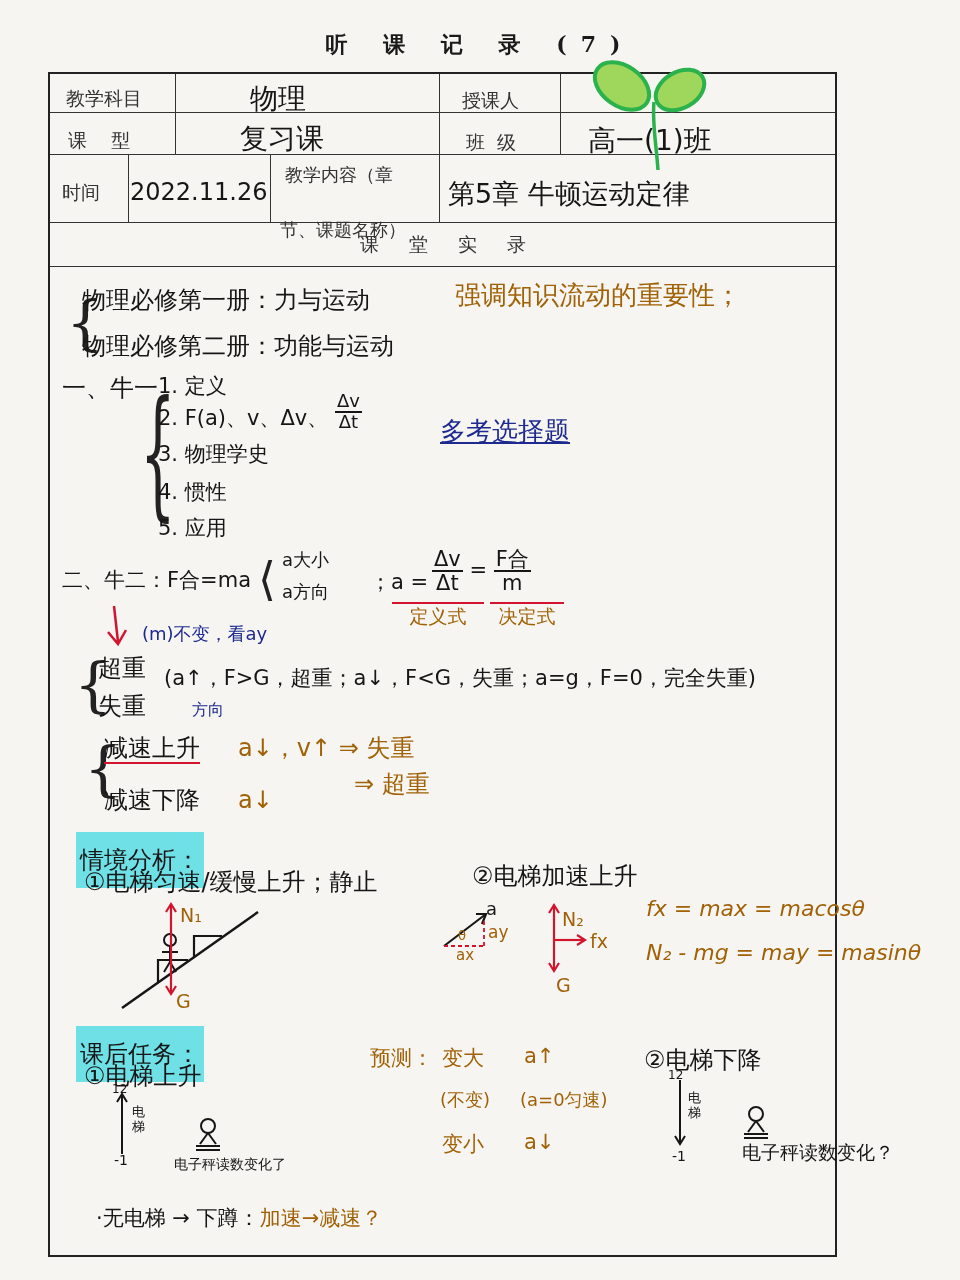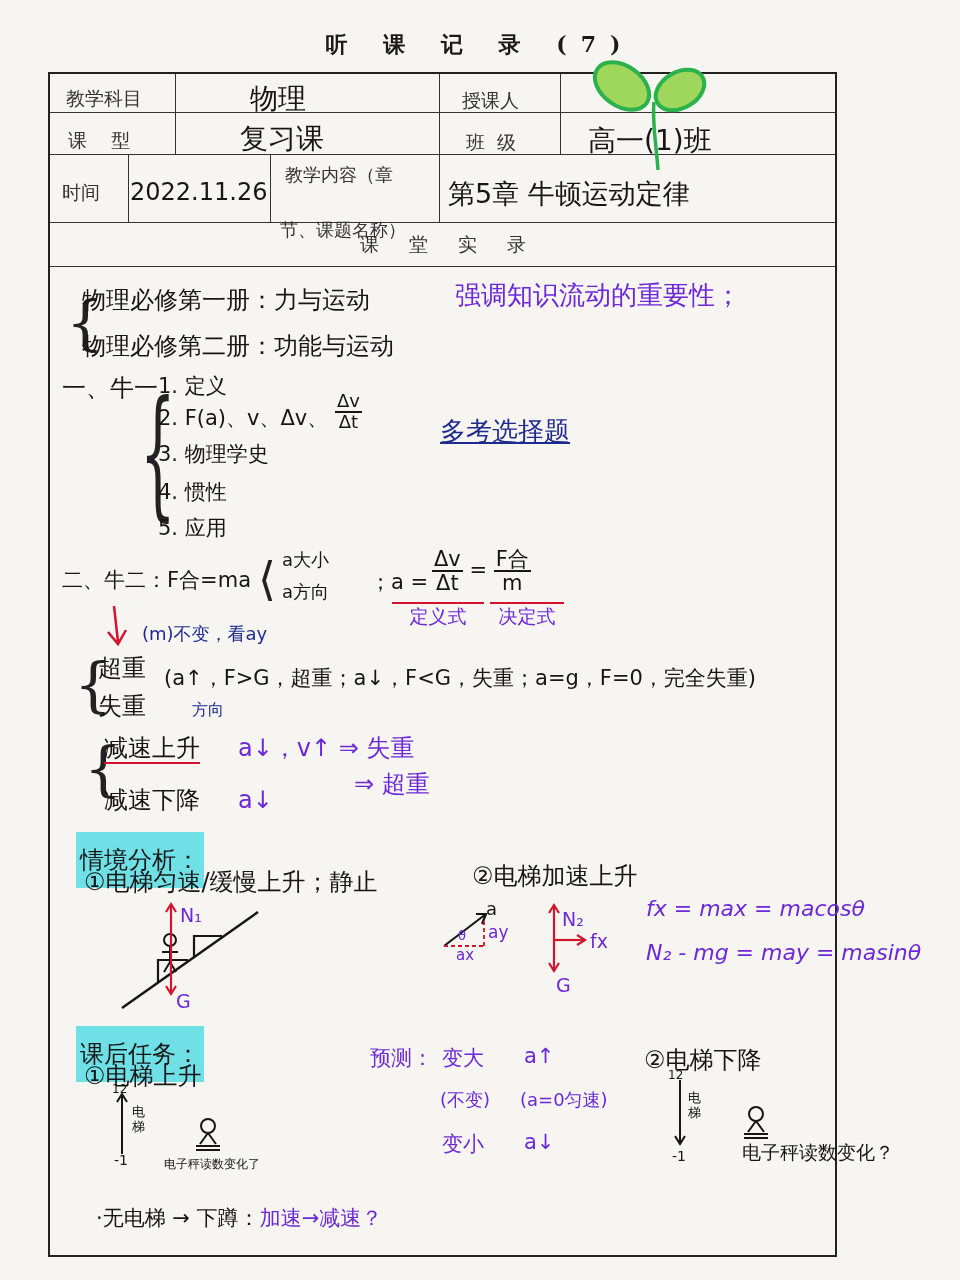--- a/index.html
+++ b/index.html
@@ -16,21 +16,21 @@
   }
   .sheet {
     left:48px; top:72px; width:789px; height:1185px;
     border:2px solid #222; box-sizing:border-box;
   }
   .hline { position:absolute; height:0; border-top:1.6px solid #333; }
   .vline { position:absolute; width:0; border-left:1.6px solid #333; }
   .label { font-family:"DejaVu Serif", serif; font-size:19px; color:#333; }
   .hand { font-family:"DejaVu Sans", sans-serif; font-size:24px; color:#161616; white-space:nowrap; }
   .hand-s { font-family:"DejaVu Sans", sans-serif; font-size:21px; color:#161616; white-space:nowrap; }
-  .red { color:#6d28d9; }
+  .red { color:#a16207; }
   .blue { color:#1e2a8f; }
   .hl { background:#6fe0e6; padding:12px 4px; }
   .brace { font-family:"DejaVu Serif", serif; color:#222; }
   .frac { display:inline-flex; flex-direction:column; align-items:center; vertical-align:middle; line-height:1.05; }
   .frac .num { border-bottom:2px solid currentColor; padding:0 2px; }
   .uline-red { border-bottom:2px solid #d2142e; }
   svg { position:absolute; overflow:visible; }
 </style>
 </head>
 <body>
@@ -178,21 +178,21 @@
 
 <svg style="left:116px;top:1090px;" width="120" height="70">
   <line x1="6" y1="64" x2="6" y2="6" stroke="#161616" stroke-width="2"></line>
   <path d="M1 12 L6 4 L11 12" stroke="#161616" stroke-width="2" fill="none"></path>
   <circle cx="92" cy="36" r="7" stroke="#161616" stroke-width="2" fill="none"></circle>
   <path d="M92 43 L84 54 M92 43 L100 54 M80 56 L104 56 M80 60 L104 60" stroke="#161616" stroke-width="2" fill="none"></path>
 </svg>
 <div class="abs hand-s" style="left:112px;top:1082px;font-size:12px;">12</div>
 <div class="abs hand-s" style="left:114px;top:1152px;font-size:14px;">-1</div>
 <div class="abs hand-s" style="left:132px;top:1104px;font-size:13px;width:16px;white-space:normal;line-height:15px;">电梯</div>
-<div class="abs hand-s" style="left:164px;top:1156px;font-size:12px;">电子秤读数变化了</div>
+<div class="abs hand-s" style="left:174px;top:1156px;font-size:14px;">电子秤读数变化了</div>
 
 <div class="abs hand-s red" style="left:370px;top:1044px;">预测：</div>
 <div class="abs hand-s red" style="left:442px;top:1044px;">变大</div>
 <div class="abs hand-s red" style="left:524px;top:1044px;">a↑</div>
 <div class="abs hand-s red" style="left:440px;top:1088px;font-size:18px;">(不变)</div>
 <div class="abs hand-s red" style="left:520px;top:1088px;font-size:18px;">(a=0匀速)</div>
 <div class="abs hand-s red" style="left:442px;top:1130px;">变小</div>
 <div class="abs hand-s red" style="left:524px;top:1130px;">a↓</div>
 
 <div class="abs hand" style="left:644px;top:1044px;">②电梯下降</div>

